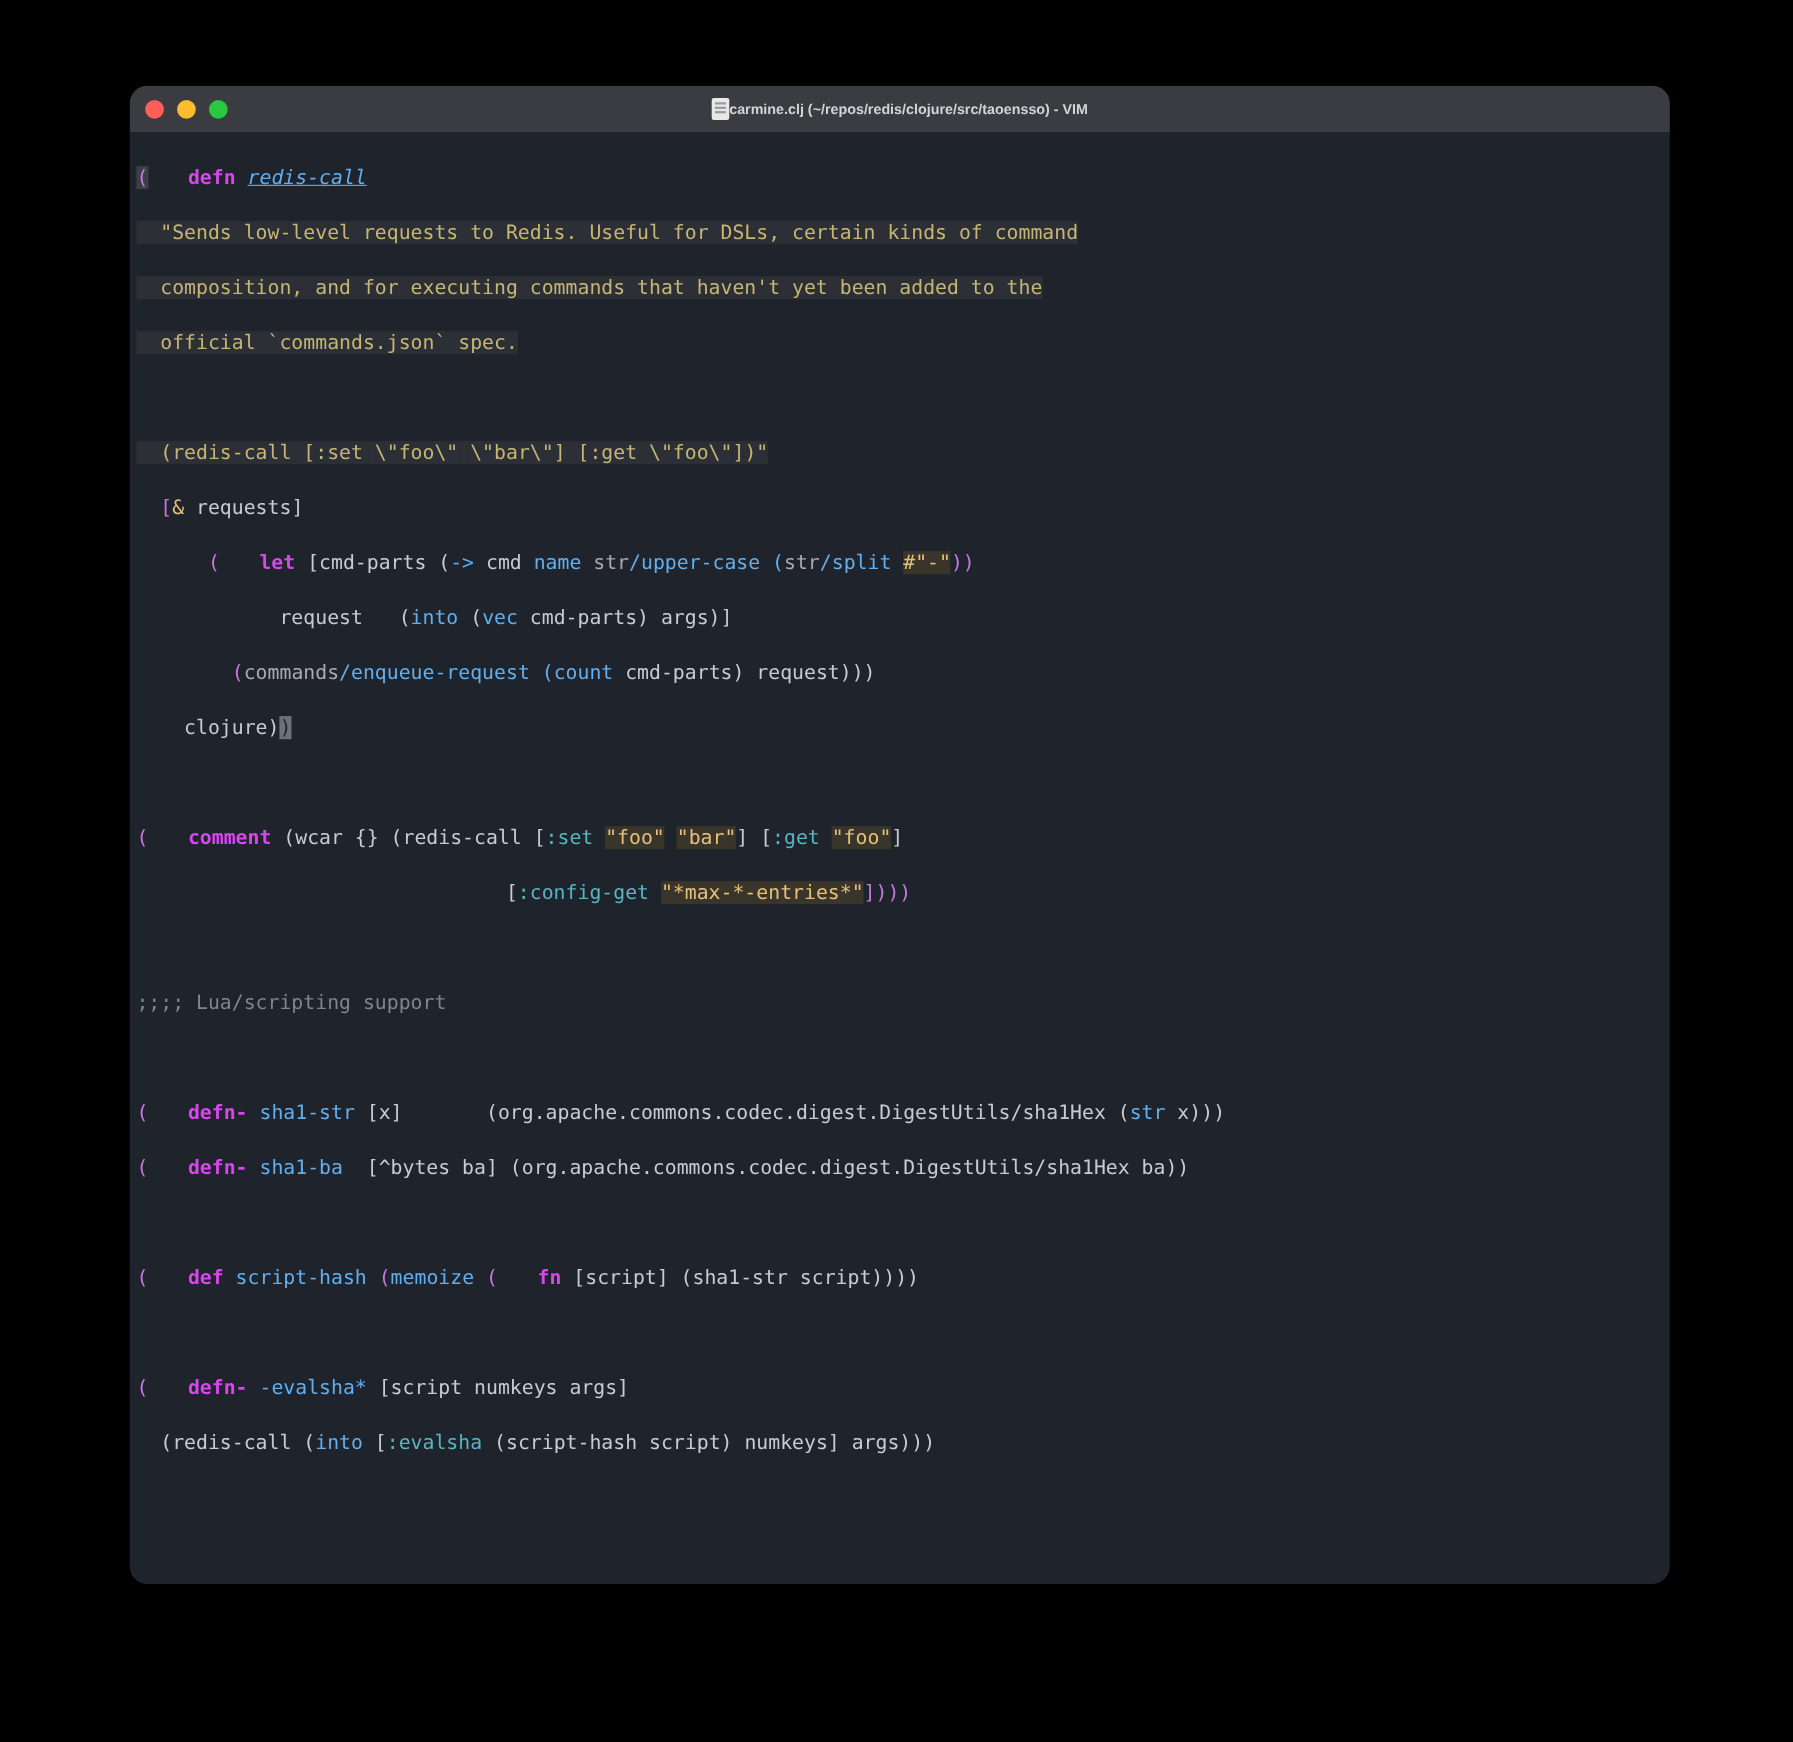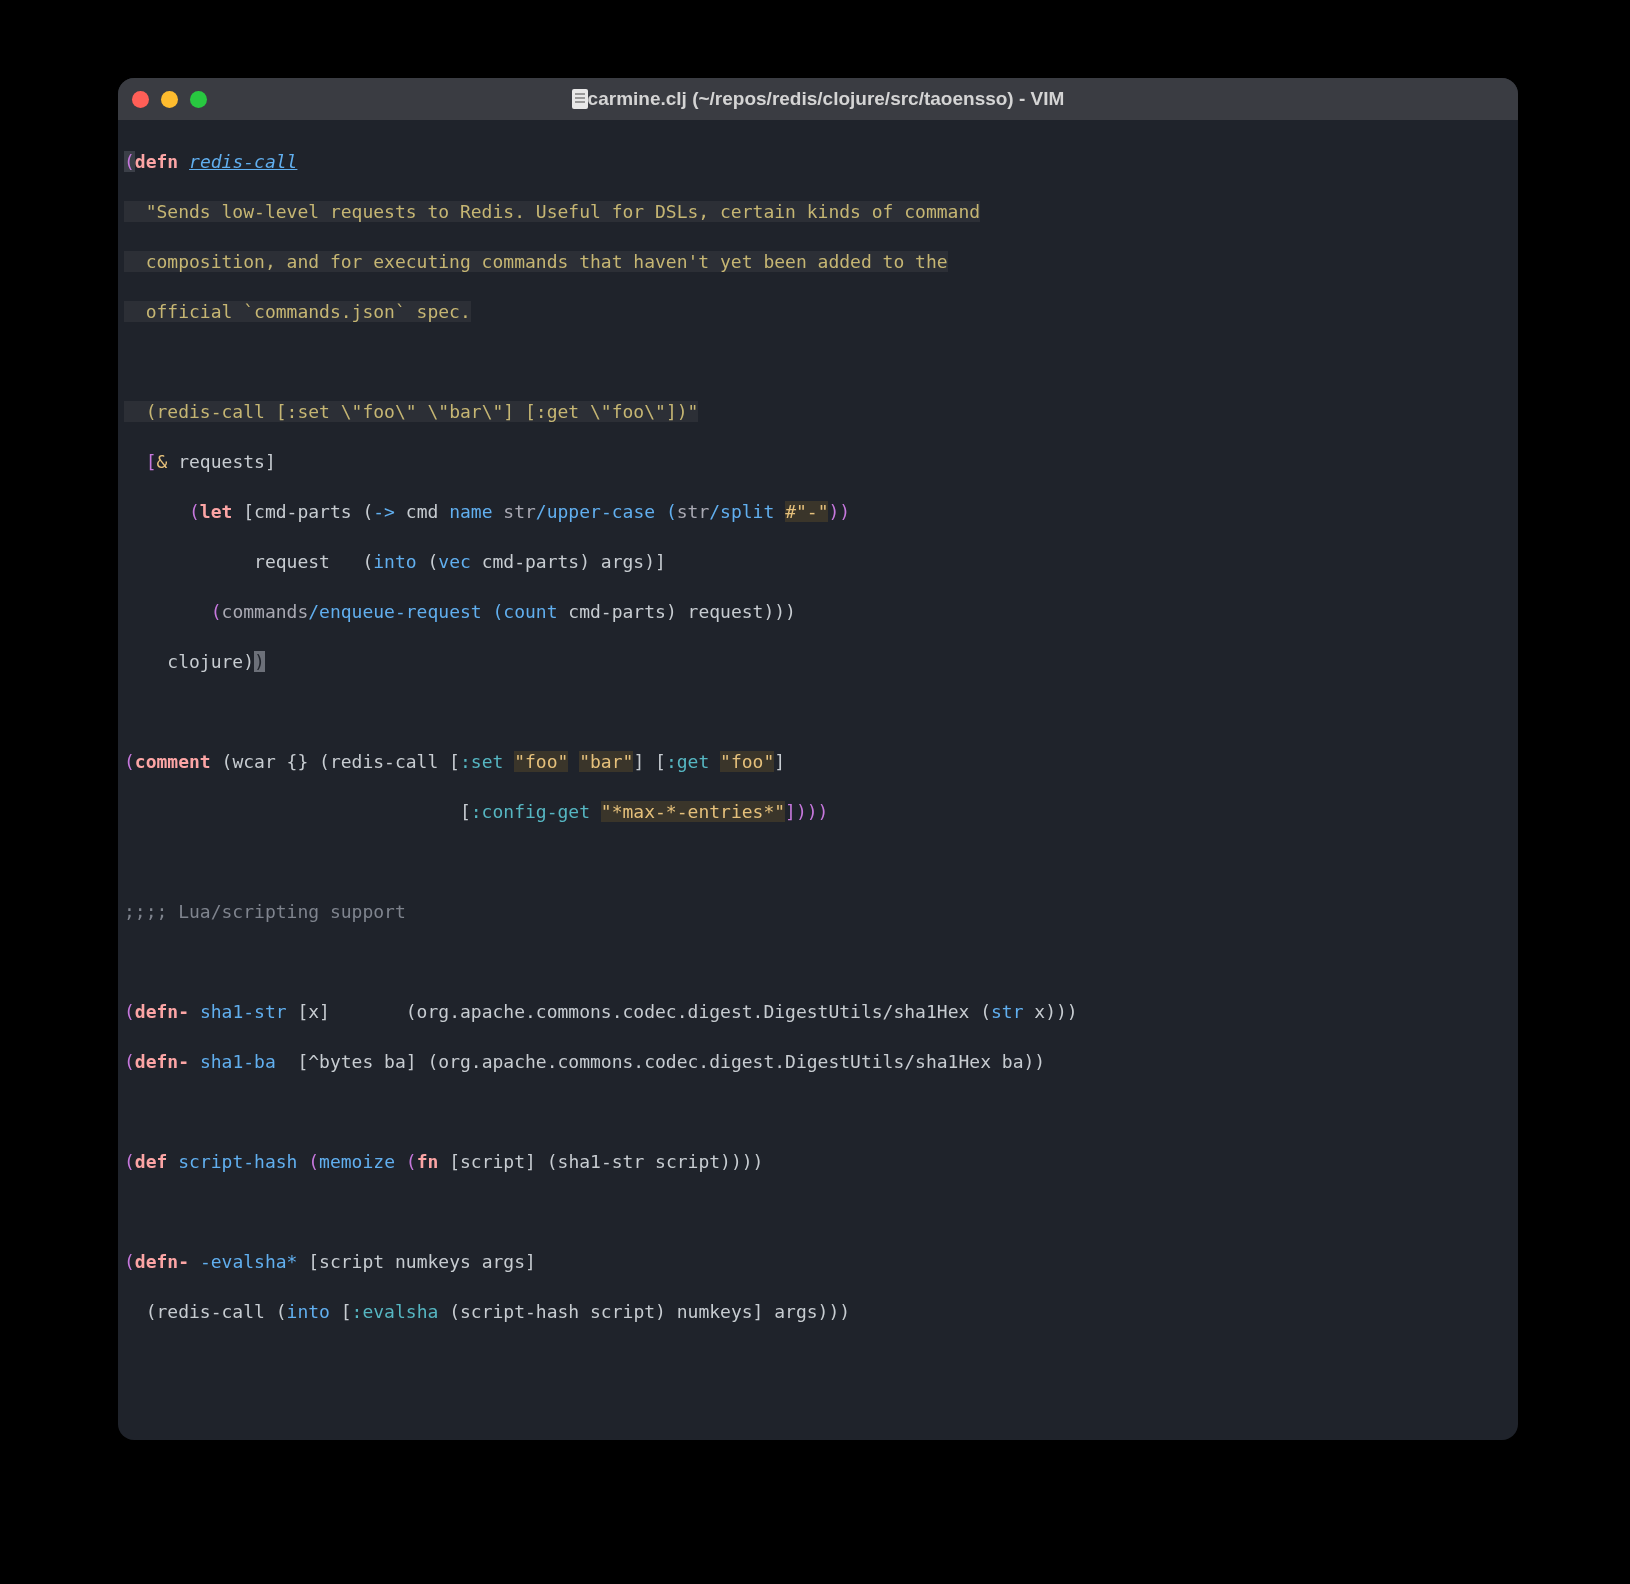--- a/index.html
+++ b/index.html
@@ -41,21 +41,21 @@
     border-radius: 50%;
   }
   .dot.red    { background: #ff5f57; }
   .dot.yellow { background: #febc2e; }
   .dot.green  { background: #28c840; }
   .title {
     position: absolute;
     left: 0; right: 0;
     text-align: center;
     color: #d4d4d4;
-    font-size: 19px;
+    font-size: 13px;
     font-weight: 600;
     font-family: -apple-system, "Helvetica Neue", Arial, sans-serif;
     display: flex;
     align-items: center;
     justify-content: center;
     gap: 0;
     pointer-events: none;
   }
   .doc-icon {
     width: 16px;
@@ -79,21 +79,21 @@
     font-size: 18px;
     line-height: 25px;
     white-space: pre;
     color: #c7ccd1;
     overflow: hidden;
   }
   .line { padding: 0 6px; min-height: 25px; }
   
   .paren   { color: #c678dd; }
   .paren-hl{ color: #c678dd; background: #3b3f48; }
-  .defkw   { color: #fca5a5; font-weight: bold; }
+  .defkw   { color: #d946ef; font-weight: bold; margin-left: 36px; }
   .fnname  { color: #61afef; }
   .fnname-u{ color: #61afef; text-decoration: underline; font-style: italic; }
   .docstr  { color: #c6b673; background: #2c2f36; }
   .string  { color: #e5c07b; background: #3a352a; }
   .sym     { color: #c7ccd1; }
   .amp     { color: #e5c07b; }
   .kwcolon { color: #56b6c2; }
   .ns      { color: #a9a9b3; }
   .cmt     { color: #7f848e; }
   .bracket { color: #c678dd; }

